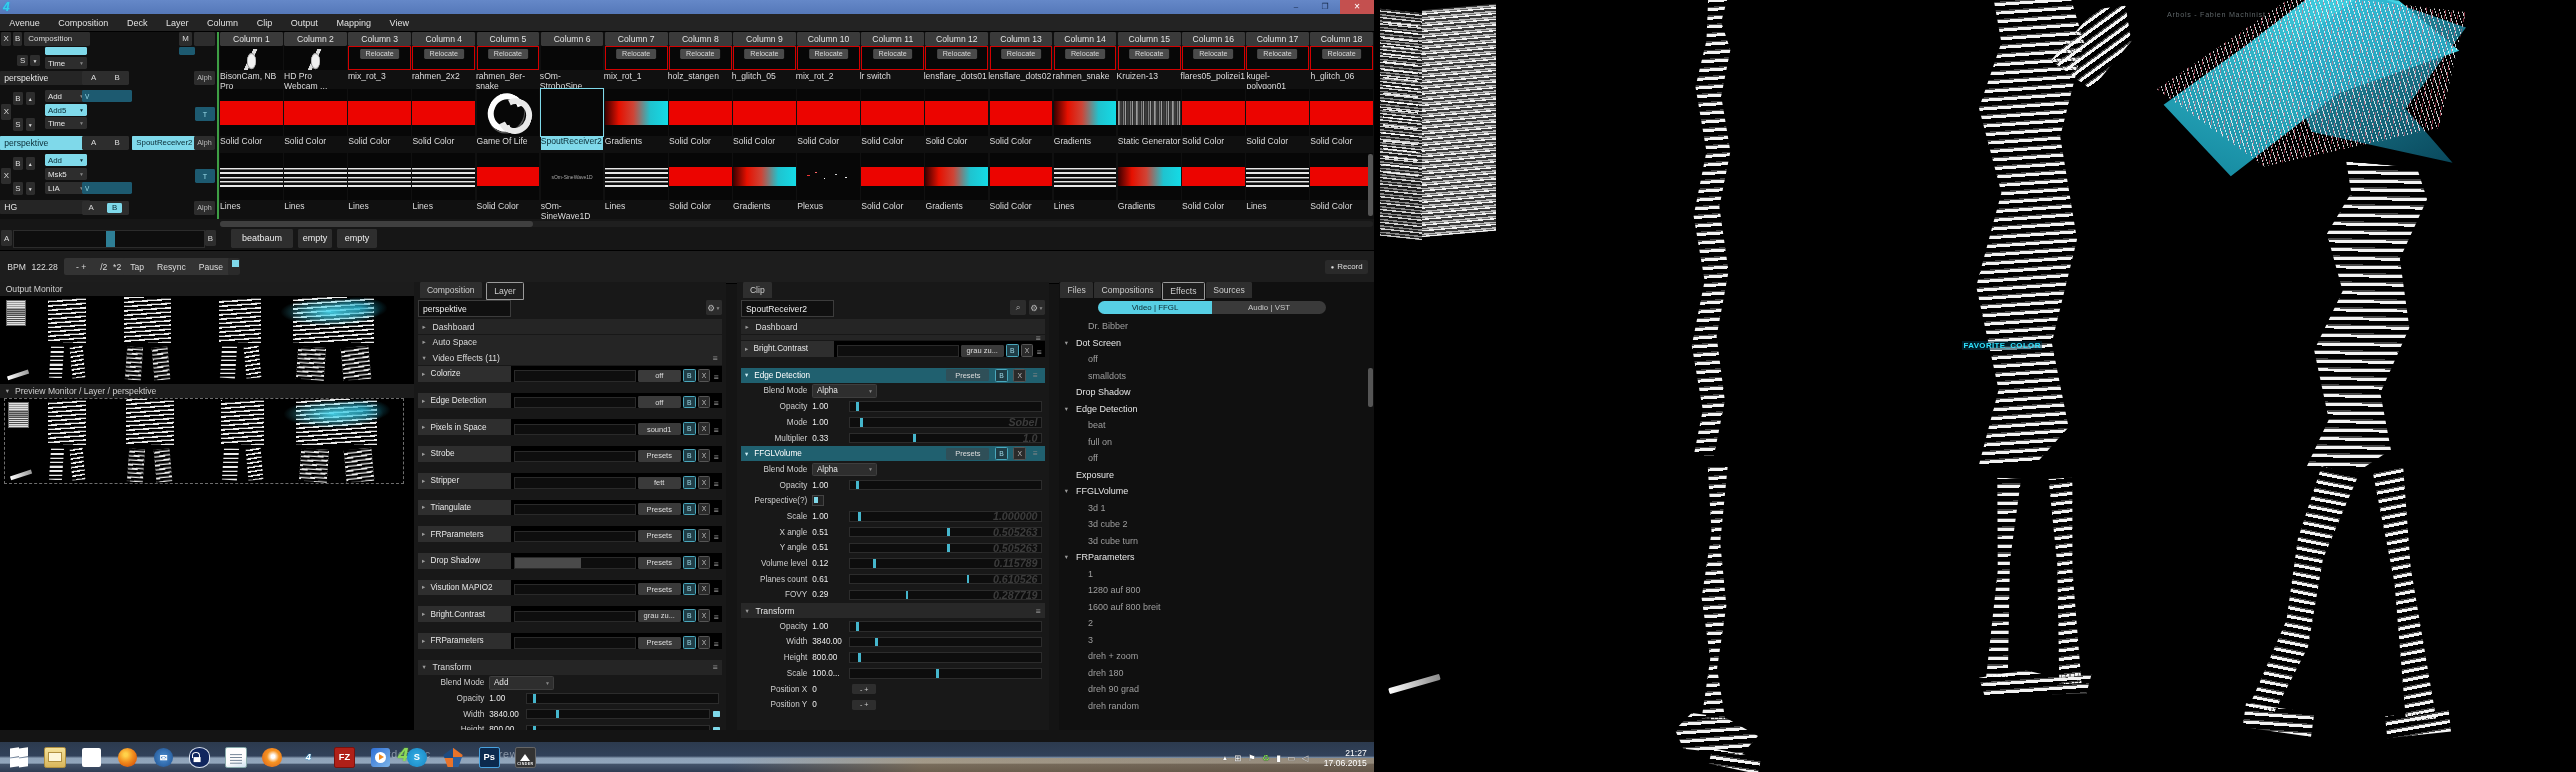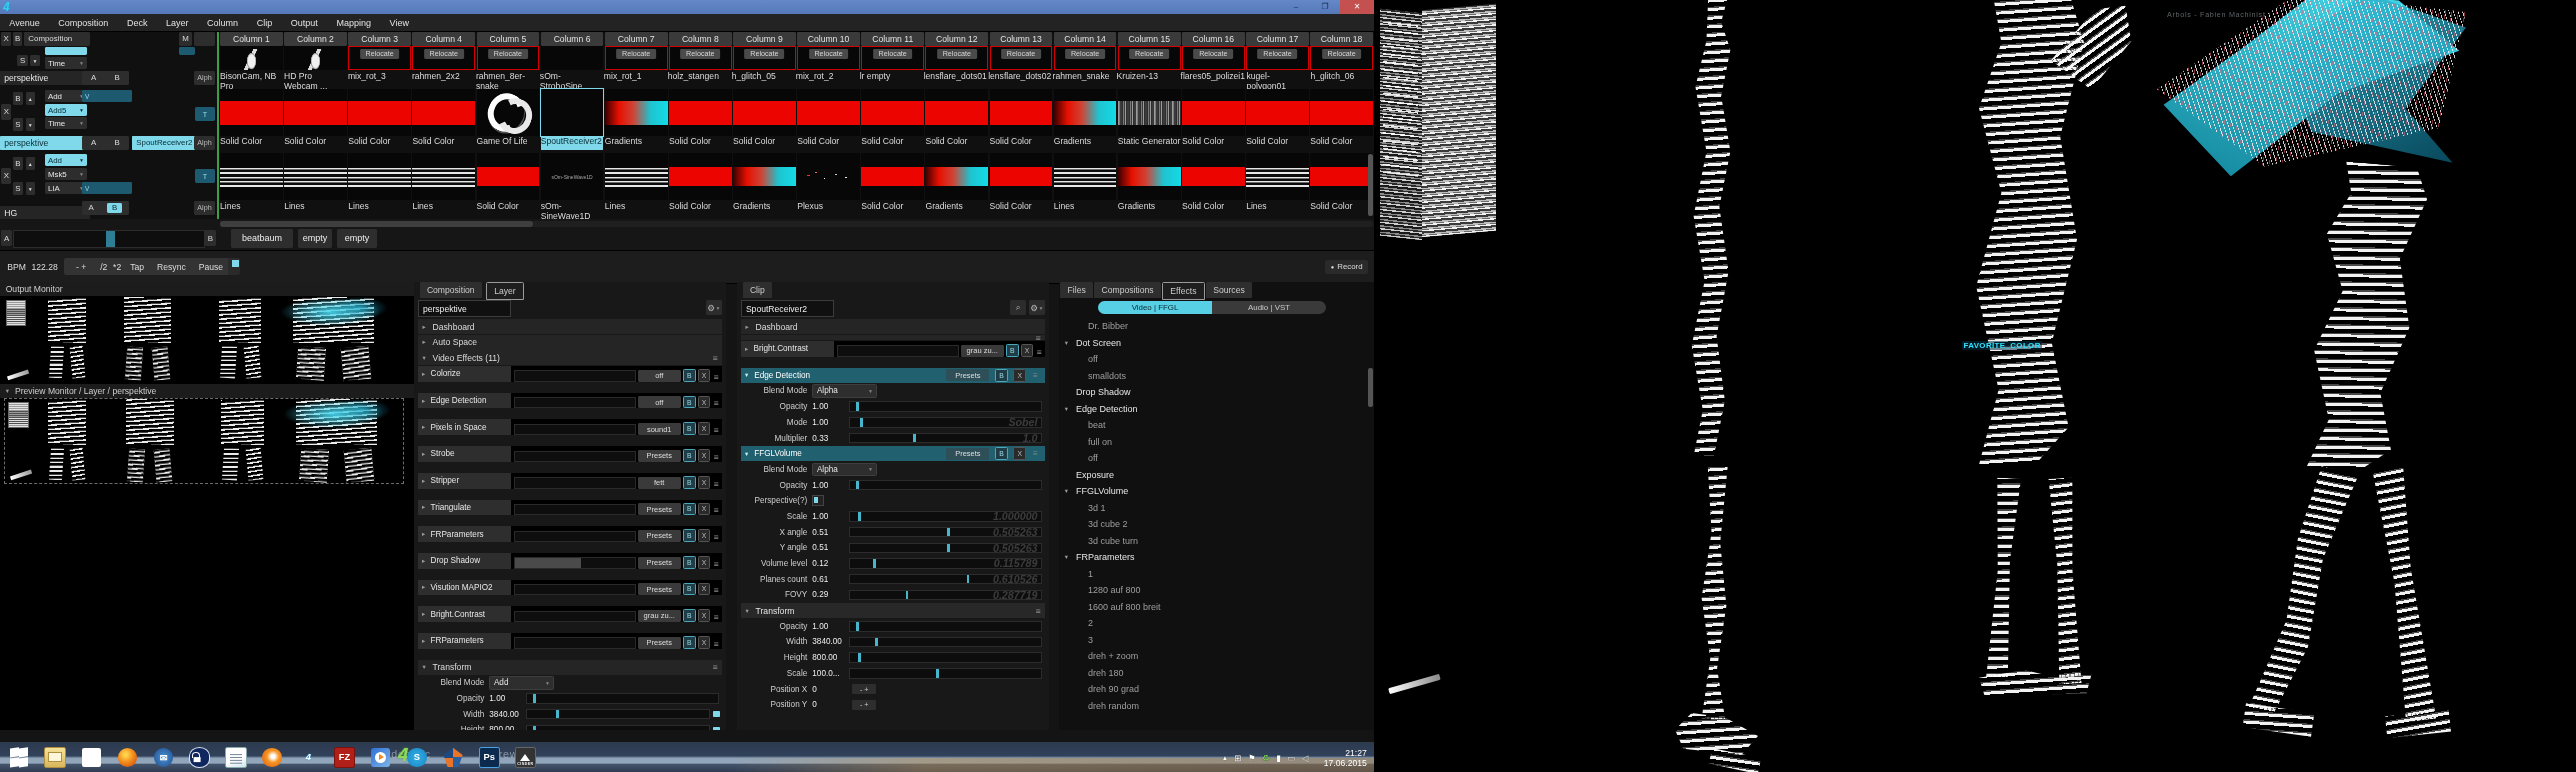--- a/index.html
+++ b/index.html
@@ -410,21 +410,21 @@
     <span class="clabel">BisonCam, NB Pro</span>
         <span class="clabel">HD Pro Webcam ...</span>
         <span class="clabel">mix_rot_3</span>
         <span class="clabel">rahmen_2x2</span>
         <span class="clabel">rahmen_8er-snake</span>
         <span class="clabel">sOm-StroboSine</span>
         <span class="clabel">mix_rot_1</span>
         <span class="clabel">holz_stangen</span>
         <span class="clabel">h_glitch_05</span>
         <span class="clabel">mix_rot_2</span>
-        <span class="clabel">lr empty</span>
+        <span class="clabel">lr switch</span>
         <span class="clabel">lensflare_dots01</span>
         <span class="clabel">lensflare_dots02</span>
         <span class="clabel">rahmen_snake</span>
         <span class="clabel">Kruizen-13</span>
         <span class="clabel">flares05_polizei1</span>
         <span class="clabel">kugel-polygon01</span>
         <span class="clabel">h_glitch_06</span>
       </div>
 
     <div>
@@ -601,21 +601,21 @@
       <span class="ldrop" style="left:45px;top:136px;width:36px;height:12px;">
           <span>Msk5</span>
           <span class="ddar">▼</span>
         </span>
       <span class="ldrop" style="left:45px;top:150px;width:36px;height:12px;">
           <span>LIA</span>
           <span class="ddar">▼</span>
         </span>
       <span class="vtog" style="left:82px;top:150px;width:47px;height:12px;">V</span>
       <span class="ttog" style="left:195px;top:137px;width:20px;height:14.3px;">T</span>
-      <span class="lname" style="left:0;top:174px;width:81px;height:13.6px;">HG</span>
+      <span class="lname" style="left:0;top:168px;width:81px;height:13.6px;">HG</span>
       <div class="abcell" style="left:82px;top:169px;width:47px;height:13.6px;">
         <span>A</span>
         <span class="bsel">B</span>
       </div>
       <span class="alph" style="left:194px;top:169px;width:21px;height:13.6px;">Alph</span>
     </div>
     <div class="cols" style="top:121px;height:47px;" id="row3c">
 
     <div class="cell lines">
         <div class="thumb">

